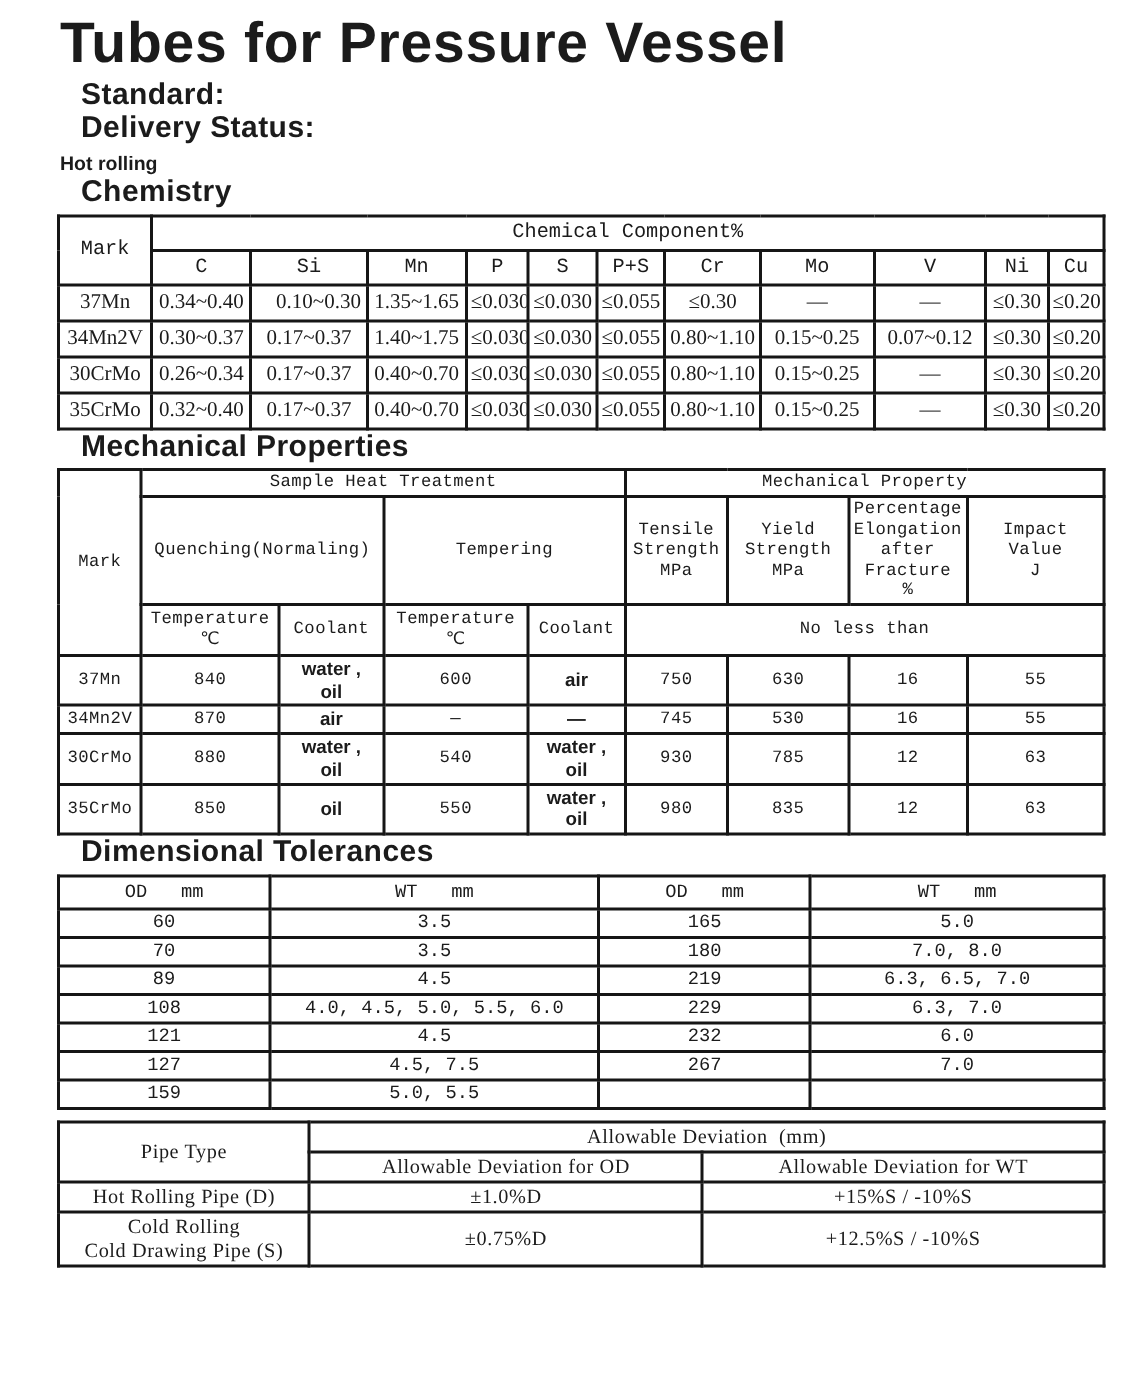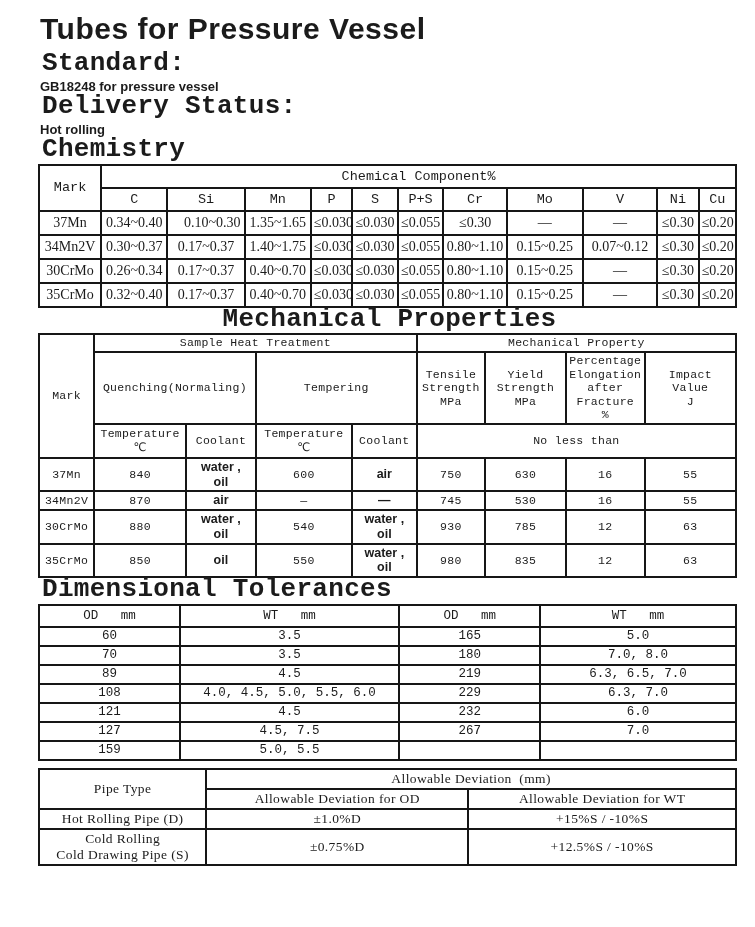--- a/index.html
+++ b/index.html
@@ -2,26 +2,26 @@
 <html><head>
 <meta charset="utf-8">
 <style>
   * { box-sizing: border-box; }
   html,body { margin:0; padding:0; background:#ffffff; }
   .page {
     width:755px; height:927px; background:#ffffff; color:#1b1b1b;
     padding:4px 18px 0 38px; overflow:hidden; position:relative;
     font-family:"Liberation Sans", sans-serif;
   }
-  h1.title { font-size:30px; line-height:46px; font-weight:700; margin:2px 0 0 2px; letter-spacing:0.5px; }
-  h2.sec { font-size:26px; line-height:22px; font-weight:700; margin:0 0 0 4px; letter-spacing:0.3px;font-family:Liberation Mono, monospace; }
+  h1.title { font-size:38px; line-height:46px; font-weight:700; margin:2px 0 0 2px; letter-spacing:0.5px; }
+  h2.sec { font-size:20px; line-height:22px; font-weight:700; margin:0 0 0 16px; letter-spacing:0.3px; }
   .sec-standard { margin-top:36px; }
   .sec-delivery { margin-top:10px; }
   .sec-chem { margin-top:15px; }
-  .sec-mech { margin-top:9px;text-align:center; }
+  .sec-mech { margin-top:9px; }
   .sec-dim  { margin-top:7px; }
   p.plain { font-size:13px; line-height:16px; font-weight:700; margin:5px 0 0 2px; }
 
   table { border-collapse:collapse; width:699px; table-layout:fixed; }
   th, td {
     border:2px solid #161616; text-align:center; vertical-align:middle;
     font-weight:400; padding:1px 2px; white-space:pre-line; line-height:1.18;
     overflow:hidden;
   }
 
@@ -60,21 +60,20 @@
   .dev tbody tr:nth-child(2) { height:32px;margin-left:16px; }
 </style>
 </head>
 <body>
 
 <div class="page">
 
   <h1 class="title">Tubes for Pressure Vessel</h1>
 
   <h2 class="sec sec-standard">Standard:</h2>
-  <p class="plain">GB18248 for pressure vessel</p>
 
   <h2 class="sec sec-delivery">Delivery Status:</h2>
   <p class="plain">Hot rolling</p>
 
   <h2 class="sec sec-chem">Chemistry</h2>
   <table class="chem">
     <colgroup>
       <col style="width:9.0%">
         <col style="width:9.6%">
         <col style="width:11.2%">

